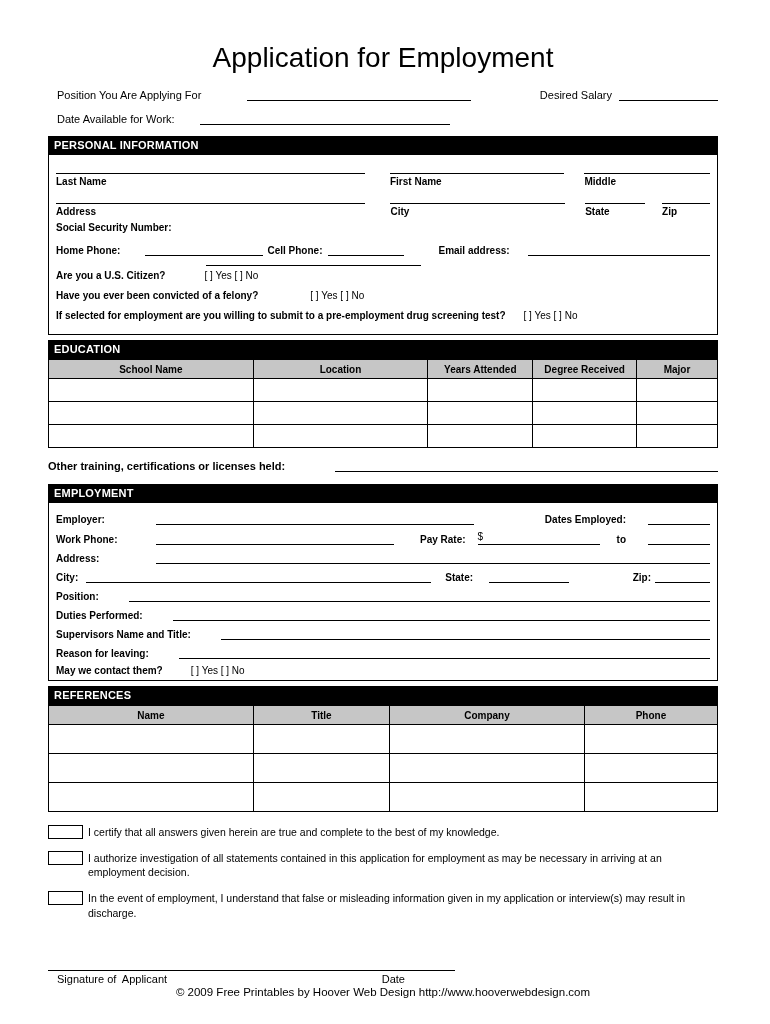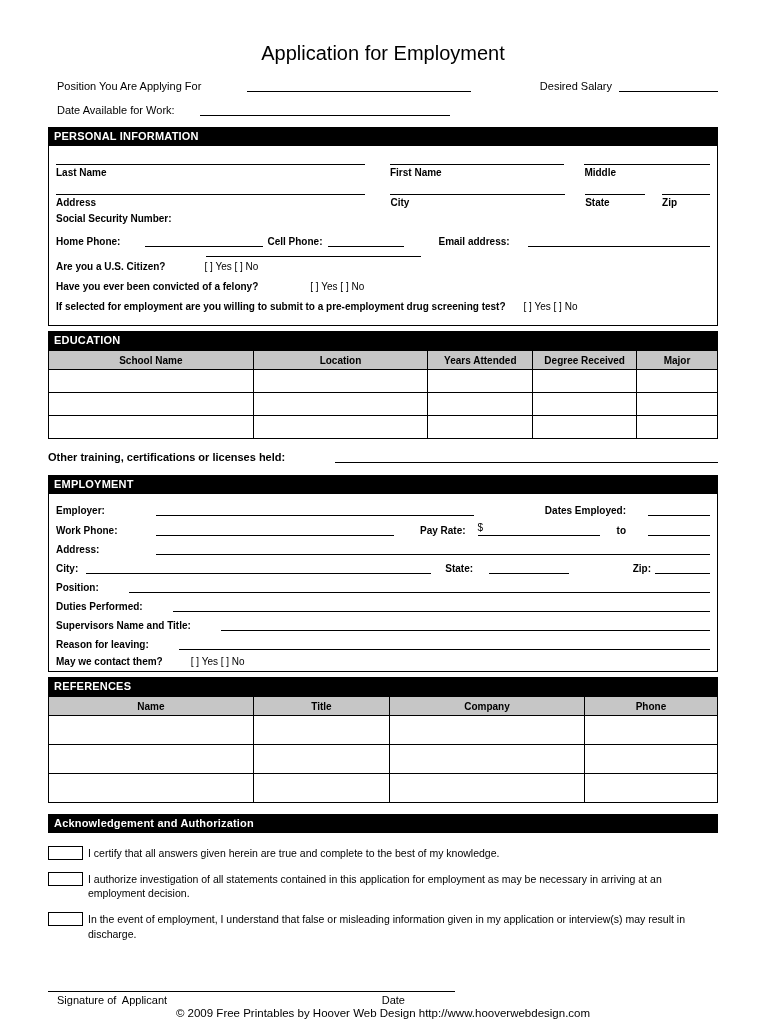--- a/index.html
+++ b/index.html
@@ -2,21 +2,21 @@
 <html><head>
 <meta charset="utf-8">
 <style>
   html,body { margin:0; padding:0; background:#ffffff; }
   .page {
     position:relative; width:770px; height:1024px; margin:0 auto;
     background:#ffffff; color:#000;
     font-family:"Liberation Sans", sans-serif;
     box-sizing:border-box; padding:0 52px 0 48px; overflow:hidden;
   }
-  .title { font-size:20px; font-weight:400; text-align:center; margin:42px 0 14px 0; }
+  .title { font-size:28px; font-weight:400; text-align:center; margin:42px 0 14px 0; }
 
   .toprow { display:flex; align-items:flex-end; font-size:11px; margin-bottom:11px; }
   .wl { border-bottom:1px solid #000; display:inline-block; height:12px; }
 
   .bar {
     background:#000; color:#fff; font-weight:700; font-size:11px;
     padding:3px 0 4px 6px; letter-spacing:0.2px;
   }
   .box { border:1px solid #000; border-top:none; box-sizing:border-box; padding:0 7px; }
 
@@ -264,21 +264,20 @@
         </tr>
       <tr>
           <td></td>
           <td></td>
           <td></td>
           <td></td>
         </tr>
     </tbody>
   </table>
 
-  <div class="bar" style="margin-top:11px">Acknowledgement and Authorization</div>
   <div style="margin-top:13px">
     <div class="ack-row">
       <span class="ack-box"></span>
       <span class="ack-text">I certify that all answers given herein are true and complete to the best of my knowledge.</span>
     </div>
     <div class="ack-row">
       <span class="ack-box"></span>
       <span class="ack-text" style="max-width:600px">I authorize investigation of all statements contained in this application for employment as may be necessary in arriving at an employment decision.</span>
     </div>
     <div class="ack-row">

